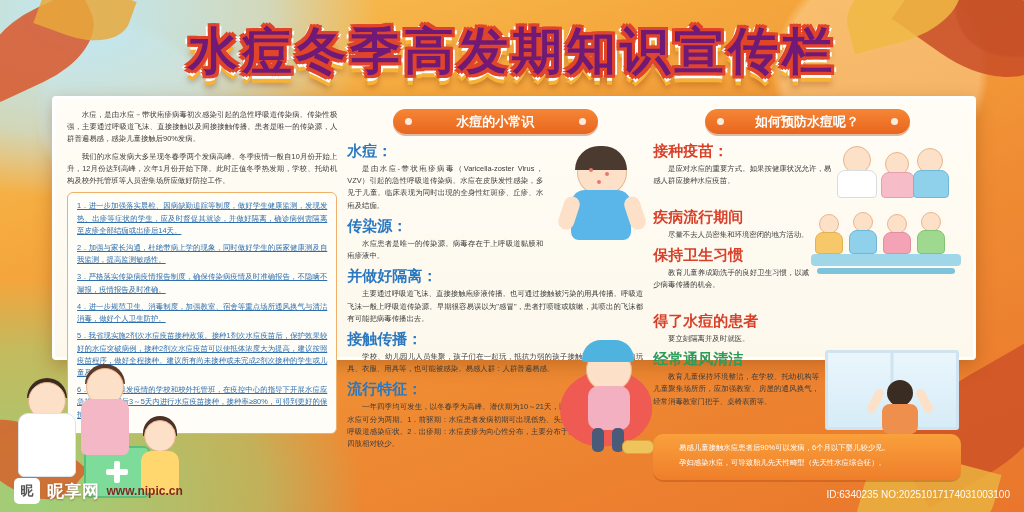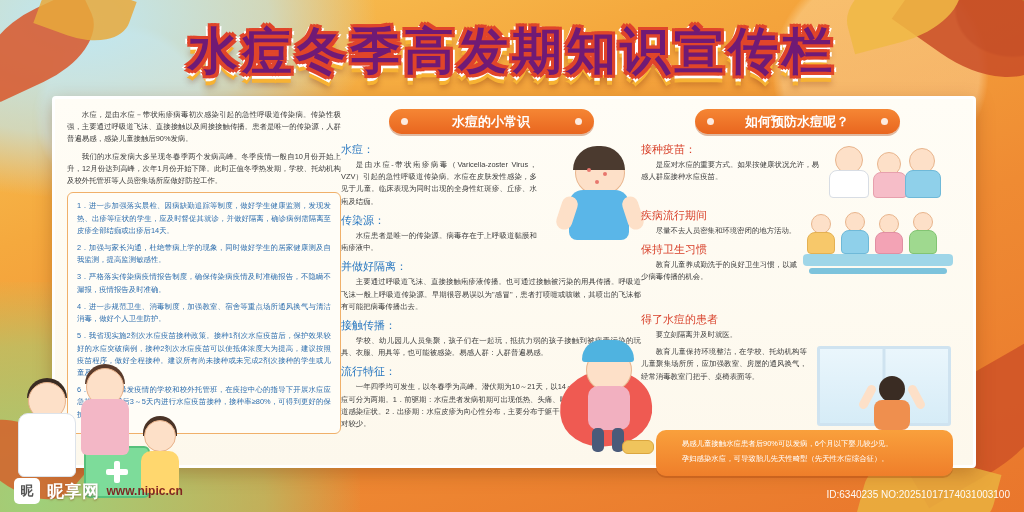--- a/index.html
+++ b/index.html
@@ -46,29 +46,30 @@
     padding:2px 26px 6px;
     text-shadow:
       -3px 0 0 #e0452a, 3px 0 0 #e0452a, 0 -3px 0 #e0452a, 0 3px 0 #e0452a,
       -3px -3px 0 #e0452a, 3px -3px 0 #e0452a, -3px 3px 0 #e0452a, 3px 3px 0 #e0452a,
       -5px 0 0 #ffffff, 5px 0 0 #ffffff, 0 6px 0 #ffffff,
       0 10px 0 #f7b233, 0 12px 6px rgba(120,40,10,.45);
   }
 
   
   .board{
-    position:absolute;left:52px;top:96px;width:924px;height:372px;
+    position:absolute;left:52px;top:96px;width:924px;height:264px;
     background:linear-gradient(180deg,#fffdf6 0%, #fdf8ec 100%);
     border:3px solid #ffffff;
     border-radius:4px;
     box-shadow:0 6px 18px rgba(130,60,15,.35);
     z-index:4;
     display:flex;
     padding:10px 12px;
     box-sizing:border-box;
+    gap:10px;
   }
   .col{position:relative;}
   .col-left{width:274px;}
   .col-mid{width:300px;}
   .col-right{width:312px;}
 
   .hdr{
     margin:0 auto 8px;
     width:205px;height:25px;line-height:25px;
     background:linear-gradient(180deg,#f58634 0%, #e9661f 100%);
@@ -78,22 +79,22 @@
     position:relative;
   }
   .hdr:before,.hdr:after{
     content:"";position:absolute;top:9px;width:7px;height:7px;border-radius:50%;background:#fff;opacity:.85;
   }
   .hdr:before{left:12px;}
   .hdr:after{right:12px;}
 
   .p{font-size:7.4px;line-height:1.65;color:#3b3b3b;text-align:justify;margin:0 0 5px;text-indent:2em;}
   .p.blue{color:#2f6fae;}
-  .p.nonind{text-indent:0;}
-  .sub{font-size:11px;font-weight:normal;color:#e0601f;margin:4px 0 2px;}
+  .p.nonind{text-indent:0;text-decoration:underline;}
+  .sub{font-size:15px;font-weight:bold;color:#e0601f;margin:4px 0 2px;}
   .sub.blue{color:#2a78c0;}
   .sub.red{color:#d8402a;}
   .sub.green{color:#2e9a5a;}
 
   .left-box{
     border:1.5px solid #f0b06a;border-radius:6px;padding:7px 9px;background:#fffdf7;
   }
 
   
   .mid-body{position:relative;}
@@ -143,21 +144,20 @@
   .kb-arm{position:absolute;top:8px;width:9px;height:26px;border-radius:5px;background:#fde0c8;}
   .kb-arm.l{left:-6px;transform:rotate(28deg);}
   .kb-arm.r{right:-6px;transform:rotate(-28deg);}
 
   .note{
     margin-top:6px;
     background:linear-gradient(180deg,#f9a03c 0%, #ef7e2a 100%);
     border-radius:10px;color:#fff;font-size:7.4px;line-height:1.6;
     padding:8px 11px;text-align:justify;
     box-shadow:0 2px 0 rgba(160,60,10,.3);
-    margin-left:15px;
   }
   .note p{margin:0 0 3px;text-indent:2em;}
 
   
   .family{
     position:absolute;left:6px;bottom:8px;width:220px;height:128px;z-index:7;
   }
   .fig{position:absolute;}
   .fig .hd{width:36px;height:36px;border-radius:50%;background:#fde0c8;border:1.5px solid #e7b189;position:absolute;left:50%;transform:translateX(-50%);top:0;}
   .fig .bd{position:absolute;top:31px;left:50%;transform:translateX(-50%);border-radius:10px 10px 6px 6px;}
@@ -296,20 +296,21 @@
 
     <div class="ill" style="height:78px;">
       <div class="window"></div>
       <div class="kid-back">
         <div class="kb-head"></div>
         <div class="kb-body"></div>
         <div class="kb-arm l"></div>
         <div class="kb-arm r"></div>
       </div>
       <div style="width:166px;">
+        <div class="sub green">经常通风清洁</div>
         <p class="p">教育儿童保持环境整洁，在学校、托幼机构等儿童聚集场所所，应加强教室、房屋的通风换气，经常消毒教室门把手、桌椅表面等。</p>
       </div>
     </div>
 
     <div class="note">
       <p>易感儿童接触水痘患者后90%可以发病，6个月以下婴儿较少见。</p>
       <p>孕妇感染水痘，可导致胎儿先天性畸型（先天性水痘综合征）。</p>
     </div>
   </div>
 </div>

